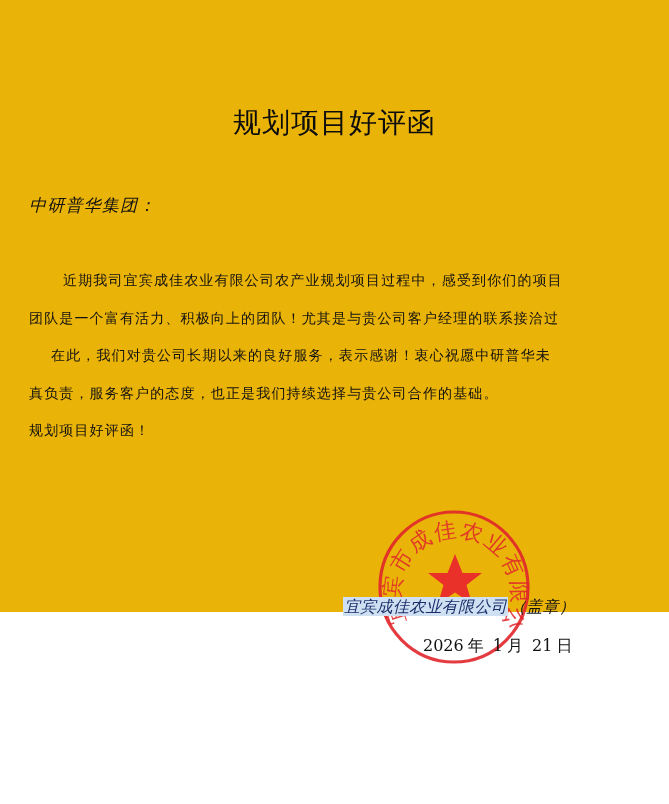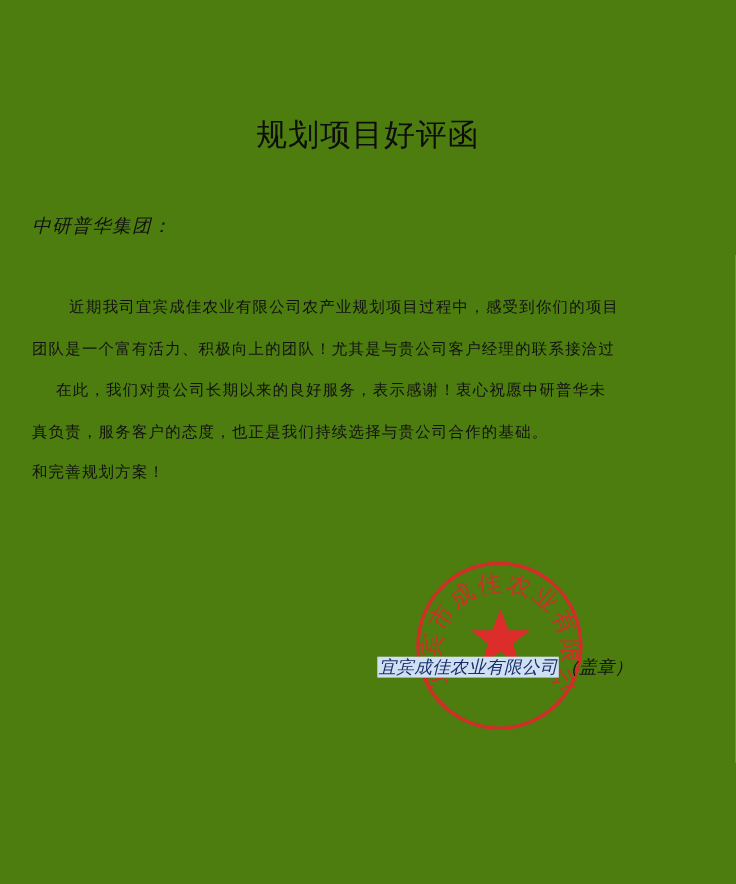--- a/index.html
+++ b/index.html
@@ -1,18 +1,18 @@
 <!DOCTYPE html>
 <html><head>
   <meta charset="utf-8">
   <style>
     html, body { margin:0; padding:0; background:#ffffff; }
     body { width:669px; height:804px; position:relative; overflow:hidden;
            font-family:"DejaVu Sans","Liberation Sans",sans-serif; color:#111111; }
-    .page { position:absolute; left:0; top:0; width:669px; height:804px; background:#4d7c0f; }
+    .page { position:absolute; left:0; top:0; width:669px; height:612px; background:#eab308; }
     .title { position:absolute; left:0; width:669px; top:104px; text-align:center;
              font-size:28px; letter-spacing:1px; font-weight:normal; color:#0d0d0d; }
     .salutation { position:absolute; left:29px; top:194px; font-size:17px; letter-spacing:1.2px;font-style:italic; }
     .body-lines { position:absolute; left:29px; top:262px; width:620px; }
     .line { height:37.5px; line-height:37.5px; font-size:14px; white-space:nowrap; letter-spacing:1.15px; }
     .line.indent { padding-left:34px; }
     .line.indent2 { padding-left:22px; }
     .stamp { position:absolute; left:377px; top:509px; width:154px; height:156px; }
     .signature { position:absolute; left:343px; top:597px; font-size:16px; white-space:nowrap; letter-spacing:0.3px; z-index:2;font-style:italic; }
     .company { background:#cfe0f3; color:#1a2f6a; padding:0 1px; }
@@ -28,32 +28,37 @@
 
   <div class="title">规划项目好评函</div>
 
   <div class="salutation">中研普华集团：</div>
 
   <div class="body-lines">
     <div class="line indent">近期我司宜宾成佳农业有限公司农产业规划项目过程中，感受到你们的项目</div>
     <div class="line">团队是一个富有活力、积极向上的团队！尤其是与贵公司客户经理的联系接洽过</div>
     <div class="line indent2">在此，我们对贵公司长期以来的良好服务，表示感谢！衷心祝愿中研普华未</div>
     <div class="line">真负责，服务客户的态度，也正是我们持续选择与贵公司合作的基础。</div>
-    <div class="line">和完善规划方案！</div>
+    <div class="line">规划项目好评函！</div>
   </div>
 
   <svg class="stamp" viewBox="0 0 154 156" xmlns="http://www.w3.org/2000/svg">
     <defs>
       <path id="sealArc" d="M 30 112 A 56 56 0 1 1 122 120" fill="none"></path>
     </defs>
     <ellipse cx="77" cy="78" rx="74" ry="75" fill="none" stroke="#e0262b" stroke-width="3.2" opacity="0.9"></ellipse>
     <text font-size="22" fill="#e0262b" opacity="0.85" font-family="DejaVu Sans, sans-serif" letter-spacing="2">
       <textPath href="#sealArc">宜宾市成佳农业有限公司</textPath>
     </text>
     <polygon points="78,45 85.5,64 105,64 89.5,76 95,95 78,83.5 61,95 66.5,76 51,64 70.5,64" fill="#e8262c" opacity="0.92"></polygon>
   </svg>
 
   <div class="signature">
     <span class="company">宜宾成佳农业有限公司</span><span class="seal-note">（盖章）</span>
   </div>
 
+  <div class="date">
+    <span>2026</span><span>年</span>
+    <span>1</span><span>月</span>
+    <span>21</span><span>日</span>
+  </div>
 
 </div>
 
 </body></html>

